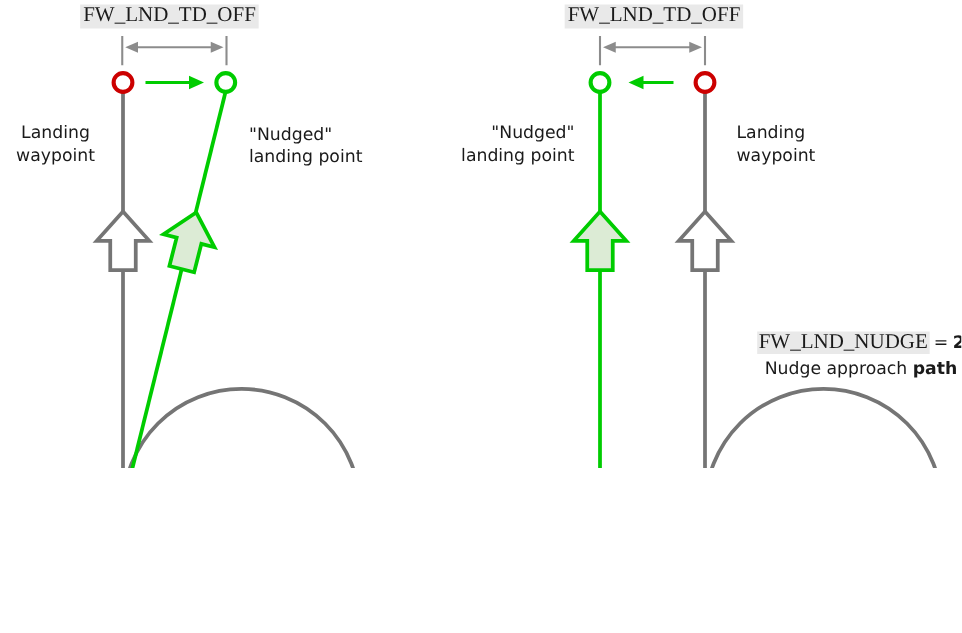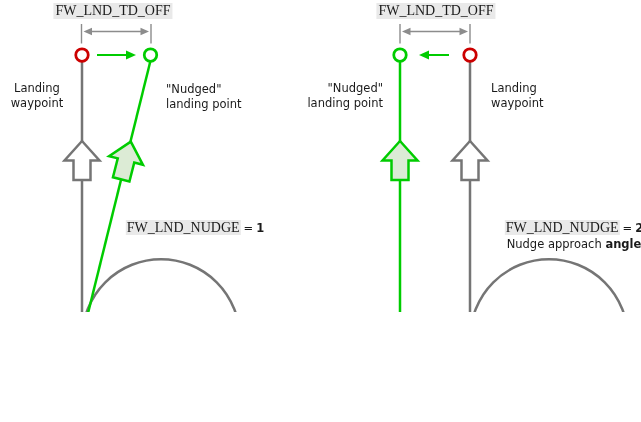--- a/index.html
+++ b/index.html
@@ -118,39 +118,36 @@
     <span style="display:block">Landing</span>
     <span style="display:block">waypoint</span>
   </div>
 
   <div class="lbl" style="left:166px;top:49px;text-align:left;">
     <span style="display:block">"Nudged"</span>
     <span style="display:block">landing point</span>
   </div>
 
   <div class="param-block" style="left:195px;top:220px;">
-    <div>
-      <span class="pname">FW_LND_NUDGE</span><span class="peq">=</span><b>1</b>
-    </div>
   </div>
 
   <div class="code-lbl" style="left:436px;top:3px;">FW_LND_TD_OFF</div>
 
   <div class="lbl right-align" style="left:383px;top:48px;">
     <span style="display:block">"Nudged"</span>
     <span style="display:block">landing point</span>
   </div>
 
   <div class="lbl" style="left:491px;top:48px;text-align:left;">
     <span style="display:block">Landing</span>
     <span style="display:block">waypoint</span>
   </div>
 
   <div class="param-block" style="left:574px;top:220px;">
     <div>
       <span class="pname">FW_LND_NUDGE</span><span class="peq">=</span><b>2</b>
     </div>
     <div>
-      <span>Nudge approach </span><b>angle</b>
+      <span>Nudge approach </span><b>path</b>
     </div>
   </div>
 
 </div>
 
 </body></html>

